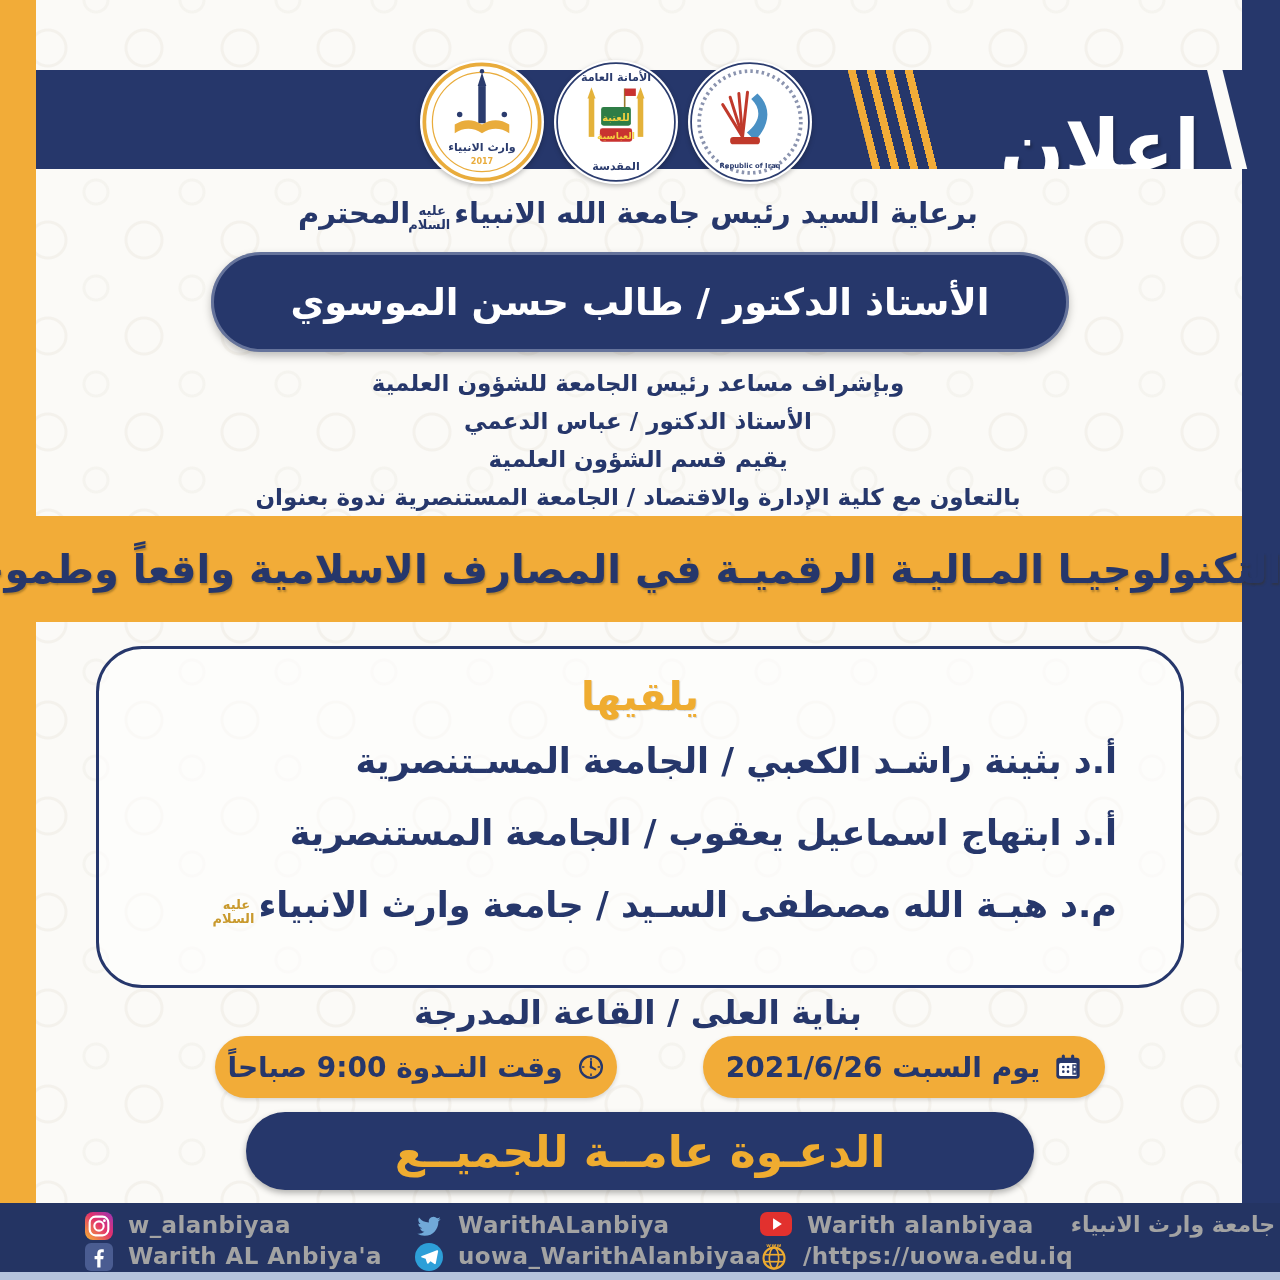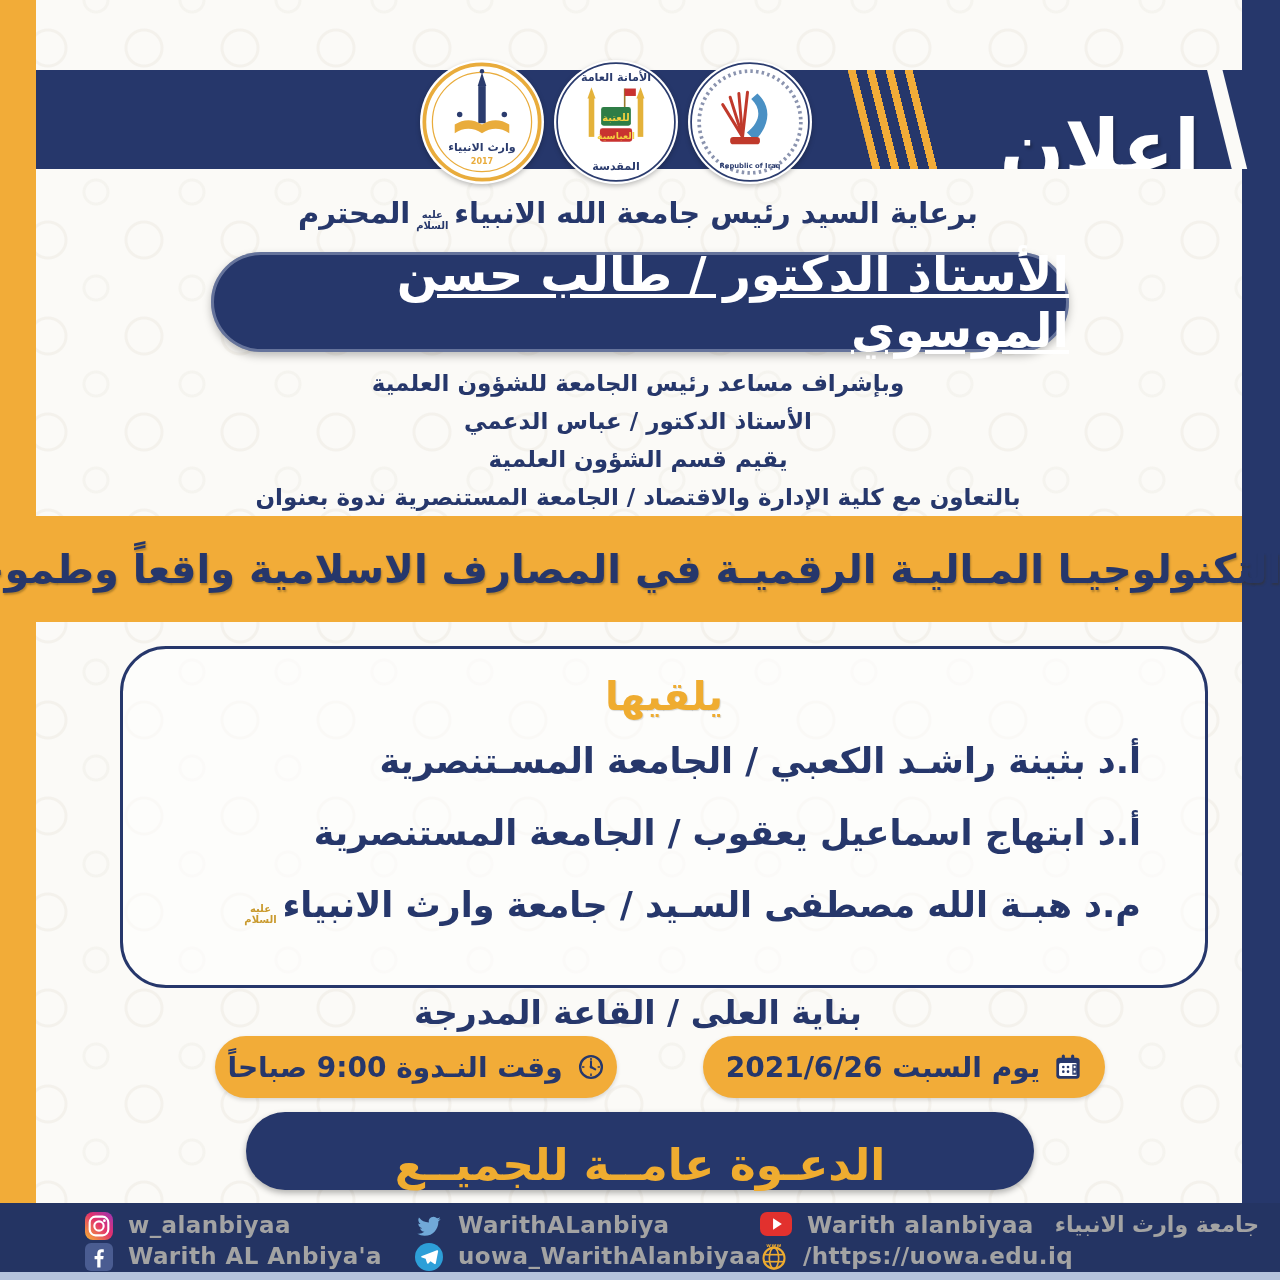--- a/index.html
+++ b/index.html
@@ -30,82 +30,81 @@
     position:absolute;right:80px;top:50%;transform:translateY(-55%);
     color:#fff;font-size:76px;font-weight:700;text-shadow:2px 3px 3px rgba(0,0,0,.25);margin-top:32px;
   }
 
   .logos{position:absolute;left:420px;top:60px;display:flex;gap:10px;}
   .logo{width:124px;height:124px;border-radius:50%;background:#fff;box-shadow:0 2px 5px rgba(0,0,0,.25);}
   .logo svg{width:100%;height:100%;display:block;}
 
   .patron{position:absolute;left:36px;right:40px;top:196px;text-align:center;
     color:#26376B;font-size:29px;font-weight:700;}
-  .honorific{display:inline-block;width:36px;font-size:10px;line-height:1.1;text-align:center;
+  .honorific{display:inline-block;width:36px;font-size:13px;line-height:1.1;text-align:center;
     vertical-align:-6px;font-weight:700;margin:0 4px;white-space:normal;}
   .honorific.navy{color:#26376B}
   .honorific.gold{color:#C99A2E}
 
   .president-pill{
     position:absolute;left:50%;transform:translateX(-50%);top:252px;width:858px;height:100px;
     background:#26376B;border-radius:52px;display:flex;align-items:center;justify-content:center;
-    color:#fff;font-size:48px;font-weight:700;
+    color:#fff;font-size:37px;font-weight:700;
     box-shadow:0 4px 8px rgba(0,0,0,.25), inset 0 0 0 3px rgba(220,228,245,.35);
-    text-decoration:underline;
   }
   .line{position:absolute;left:36px;right:40px;text-align:center;color:#26376B;font-weight:700;font-size:23px;}
   .l1{top:370px}.l2{top:408px}.l3{top:446px}.l4{top:484px}
 
   .title-band{
     position:absolute;left:0;right:38px;top:516px;height:106px;background:#F2AC38;
     display:flex;align-items:center;justify-content:center;
   }
   .seminar-title{color:#26376B;font-size:40px;font-weight:700;white-space:nowrap;
     text-shadow:1px 2px 2px rgba(60,50,20,.35);}
 
   .speakers-box{
     position:absolute;left:96px;top:646px;width:1088px;height:342px;box-sizing:border-box;
-    border:3.5px solid #26376B;border-radius:46px;background:rgba(255,255,255,.55);margin-left:24px;
+    border:3.5px solid #26376B;border-radius:46px;background:rgba(255,255,255,.55);
   }
   .speakers-heading{position:absolute;left:0;right:0;top:24px;text-align:center;
     color:#EFAC30;font-size:40px;font-weight:700;text-shadow:1px 1px 1px rgba(0,0,0,.15);}
   .speaker{position:absolute;right:64px;left:30px;color:#26376B;font-size:35px;font-weight:700;text-align:right;}
   .sp1{top:92px}.sp2{top:164px}.sp3{top:236px}
 
   .venue{position:absolute;left:36px;right:40px;top:993px;text-align:center;
     color:#26376B;font-size:33px;font-weight:700;}
 
   .pill{
     position:absolute;top:1036px;width:402px;height:62px;border-radius:31px;background:#F2AC38;
     display:flex;align-items:center;justify-content:center;gap:14px;
     color:#26376B;font-size:28px;font-weight:700;box-shadow:0 2px 4px rgba(0,0,0,.15);
   }
   .date-pill{left:703px}
   .time-pill{left:215px}
   .pill svg{width:38px;height:38px;display:block;}
 
   .cta{
     position:absolute;left:50%;transform:translateX(-50%);top:1112px;width:788px;height:78px;
-    background:#26376B;border-radius:40px;display:flex;align-items:flex-end;justify-content:center;
+    background:#26376B;border-radius:40px;display:flex;align-items:center;justify-content:center;
     color:#EFAC30;font-size:44px;font-weight:700;box-shadow:0 3px 6px rgba(0,0,0,.3);
   }
 
   .footer{position:absolute;left:0;right:0;top:1203px;height:69px;background:#243463;}
   .f-entry{position:absolute;display:flex;align-items:flex-start;gap:15px;color:#a3a3a3;
     font-size:23px;font-weight:700;letter-spacing:.4px;white-space:nowrap;}
   .f-icon{width:28px;height:28px;display:flex;align-items:center;justify-content:center;flex:0 0 auto;}
   .f-icon svg{width:28px;height:28px;display:block;}
   .ig{background:linear-gradient(45deg,#f7b733 0%,#e1306c 55%,#9b36b7 100%);border-radius:8px;}
   .fb{background:#4A5C91;border-radius:6px;}
   .yt{background:#E2312E;border-radius:7px;width:32px;height:24px;}
   .tg{background:#2D9FD8;border-radius:50%;}
   .e1{left:85px;top:9px}.e2{left:85px;top:40px}
   .e3{left:415px;top:9px}.e4{left:415px;top:40px}
   .e5{left:760px;top:9px}.e6{left:760px;top:40px}
-  .f-ar{font-size:22px;margin-left:6px;}
+  .f-ar{font-size:22px;margin-left:22px;}
   .bottom-strip{position:absolute;left:0;right:0;top:1272px;height:8px;background:#B5C3DC;}
   .tiny-ar{font-family:"DejaVu Sans", sans-serif;}
 </style>
 </head>
 <body>
 
 <div class="poster">
   <div class="bg-pattern"></div>
   <div class="side-left"></div>
   <div class="side-right"></div>

